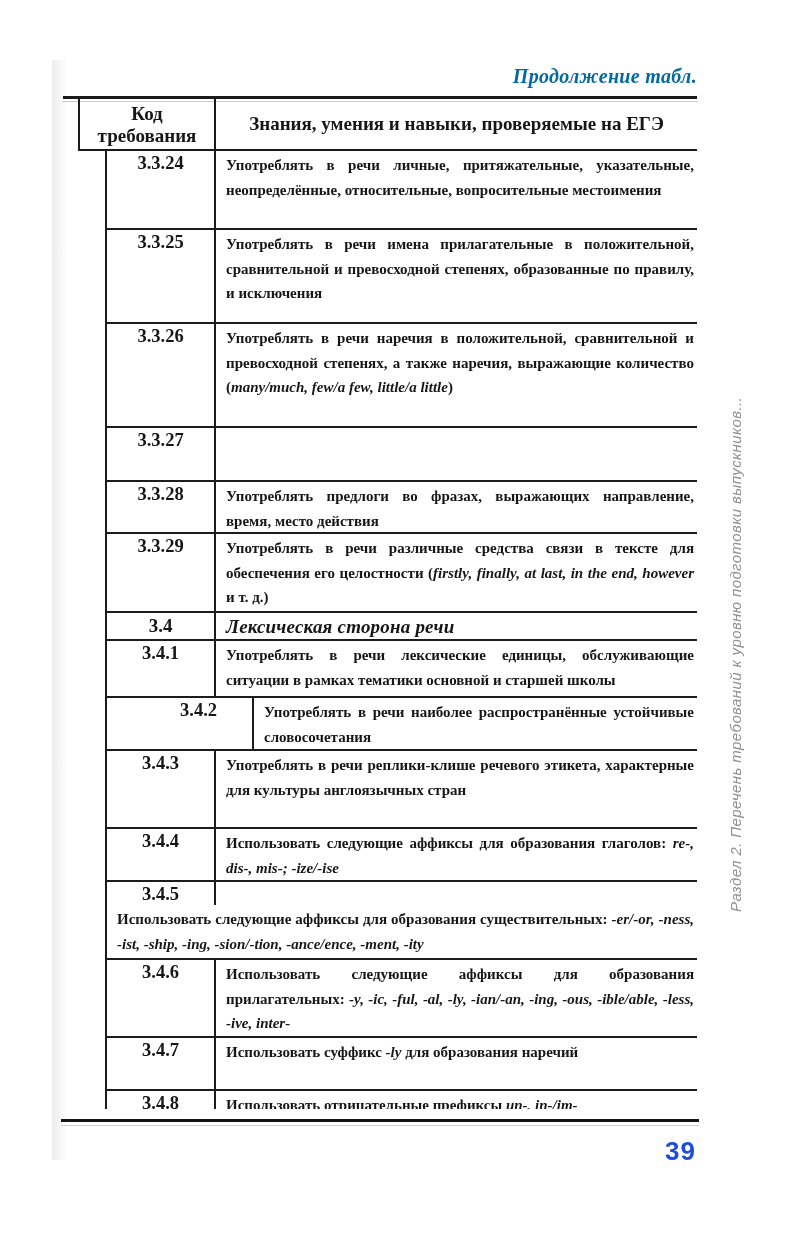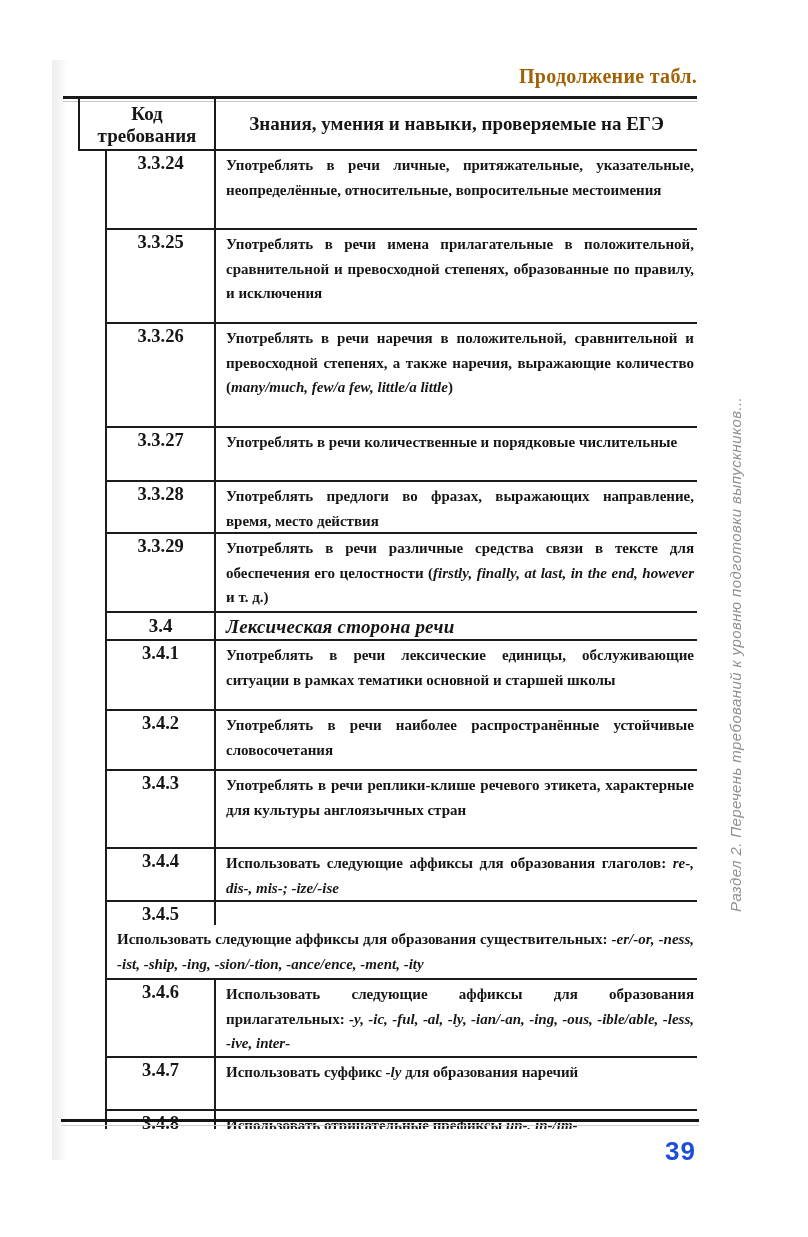--- a/index.html
+++ b/index.html
@@ -11,22 +11,22 @@
     overflow: hidden;
     font-family: "Liberation Serif", "DejaVu Serif", serif;
     color: #161616;
   }
   .gutter {
     position: absolute; left: 52px; top: 60px; width: 16px; height: 1100px;
     background: linear-gradient(to right, #ededed, rgba(255,255,255,0));
   }
   .continuation {
     position: absolute; top: 65px; right: 111px;
-    font-weight: bold; font-size: 20px;
-    letter-spacing: 0.3px; color: #a16207; text-align: center;
+    font-style: italic; font-weight: bold; font-size: 20px;
+    letter-spacing: 0.3px; color: #0369a1; text-align: center;
   }
   .top-rule  { position: absolute; left: 63px;  top: 96px;  width: 634px; height: 3px; background: #1a1a1a; }
   .top-rule-echo { position: absolute; left: 63px; top: 101px; width: 634px; height: 1px; background: #c9c9c9; }
   .bottom-rule { position: absolute; left: 61px; top: 1119px; width: 638px; height: 3px; background: #141414; }
   .bottom-rule-echo { position: absolute; left: 61px; top: 1125px; width: 638px; height: 1px; background: #cdcdcd; }
 
   .table { position: absolute; left: 78px; top: 99px; width: 619px; }
 
   .thead {
     display: flex; height: 50px;
@@ -103,39 +103,38 @@
         <div class="trow" style="height: 94px;">
           <div class="cell-code">3.3.25</div>
           <div class="cell-desc" lang="ru"><span>Употреблять в речи имена прилагательные в положительной, сравнительной и превосходной степенях, образованные по правилу, и исключения</span></div>
         </div>
         <div class="trow" style="height: 104px;">
           <div class="cell-code">3.3.26</div>
           <div class="cell-desc" lang="ru"><span>Употреблять в речи наречия в положительной, сравнительной и превосходной степенях, а также наречия, выражающие количество (</span><i>many/much, few/a few, little/a little</i><span>)</span></div>
         </div>
         <div class="trow" style="height: 54px;">
           <div class="cell-code">3.3.27</div>
-          <div class="cell-desc" lang="ru"><span>Употреблять в речи количественные и порядковые числительные</span></div>
         </div>
         <div class="trow" style="height: 52px;">
           <div class="cell-code">3.3.28</div>
           <div class="cell-desc" lang="ru"><span>Употреблять предлоги во фразах, выражающих направление, время, место действия</span></div>
         </div>
         <div class="trow" style="height: 79px;">
           <div class="cell-code">3.3.29</div>
           <div class="cell-desc" lang="ru"><span>Употреблять в речи различные средства связи в тексте для обеспечения его целостности (</span><i>firstly, finally, at last, in the end, however</i><span> и т. д.)</span></div>
         </div>
         <div class="trow section" style="height: 28px;">
           <div class="cell-code">3.4</div>
           <div class="cell-desc" lang="ru"><span>Лексическая сторона речи</span></div>
         </div>
-        <div class="trow" style="height: 70px;">
+        <div class="trow" style="height: 57px;">
           <div class="cell-code">3.4.1</div>
           <div class="cell-desc" lang="ru"><span>Употреблять в речи лексические единицы, обслуживающие ситуации в рамках тематики основной и старшей школы</span></div>
         </div>
-        <div class="trow" style="height: 60px;">
+        <div class="trow" style="height: 53px; padding-left: 38px;">
           <div class="cell-code">3.4.2</div>
           <div class="cell-desc" lang="ru"><span>Употреблять в речи наиболее распространённые устойчивые словосочетания</span></div>
         </div>
         <div class="trow" style="height: 78px;">
           <div class="cell-code">3.4.3</div>
           <div class="cell-desc" lang="ru"><span>Употреблять в речи реплики-клише речевого этикета, характерные для культуры англоязычных стран</span></div>
         </div>
         <div class="trow" style="height: 53px;">
           <div class="cell-code">3.4.4</div>
           <div class="cell-desc" lang="ru"><span>Использовать следующие аффиксы для образования глаголов: </span><i>re-, dis-, mis-; -ize/-ise</i></div>

